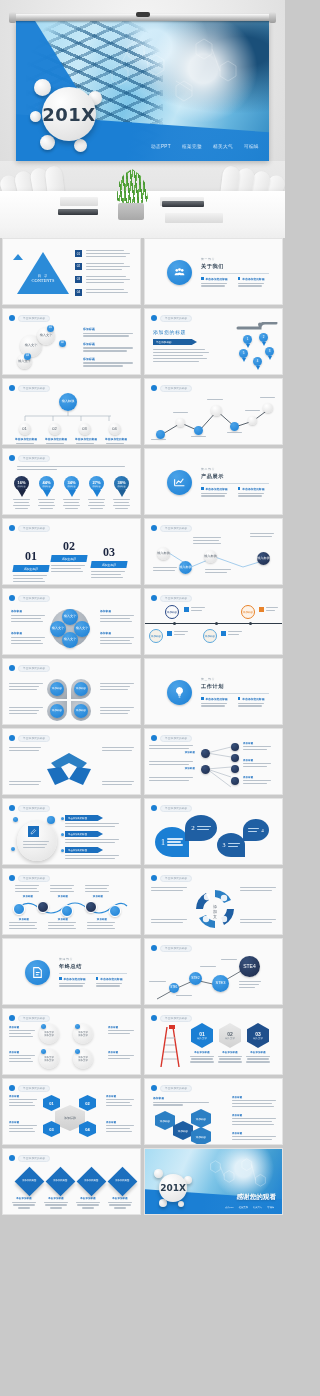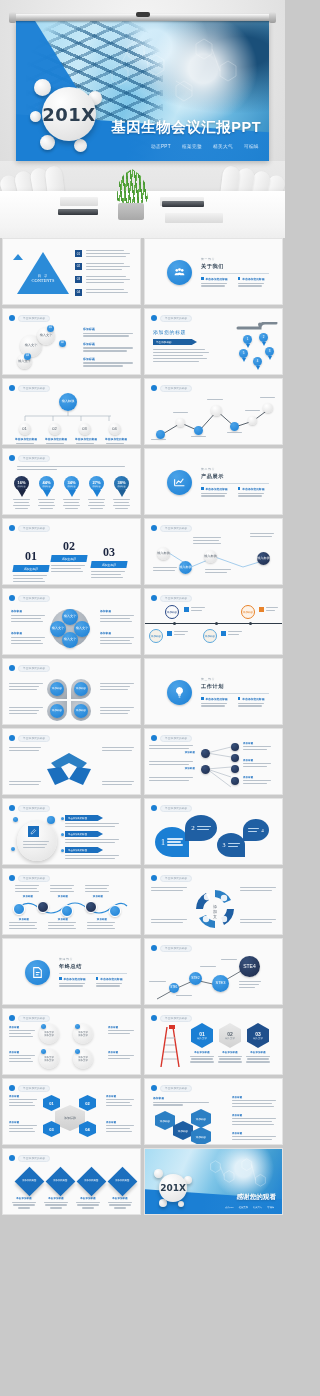--- a/index.html
+++ b/index.html
@@ -163,21 +163,20 @@
       <div class="mol-sat s1"></div>
       <div class="mol-sat s2"></div>
       <div class="mol-sat s3"></div>
       <div class="mol-sat s4"></div>
       <div class="mol-sat s5"></div>
       <div class="mol-core">
         <span class="mol-year">201X</span>
       </div>
     </div>
 
-    <div class="cover-title">基因生物会议汇报PPT</div>
     <div class="cover-sub">
       <span>动态PPT</span>
       <span>框架完整</span>
       <span>精美大气</span>
       <span>可编辑</span>
     </div>
   </div>
 
   <div class="screen-top"></div>
   <div class="screen-knob"></div>

